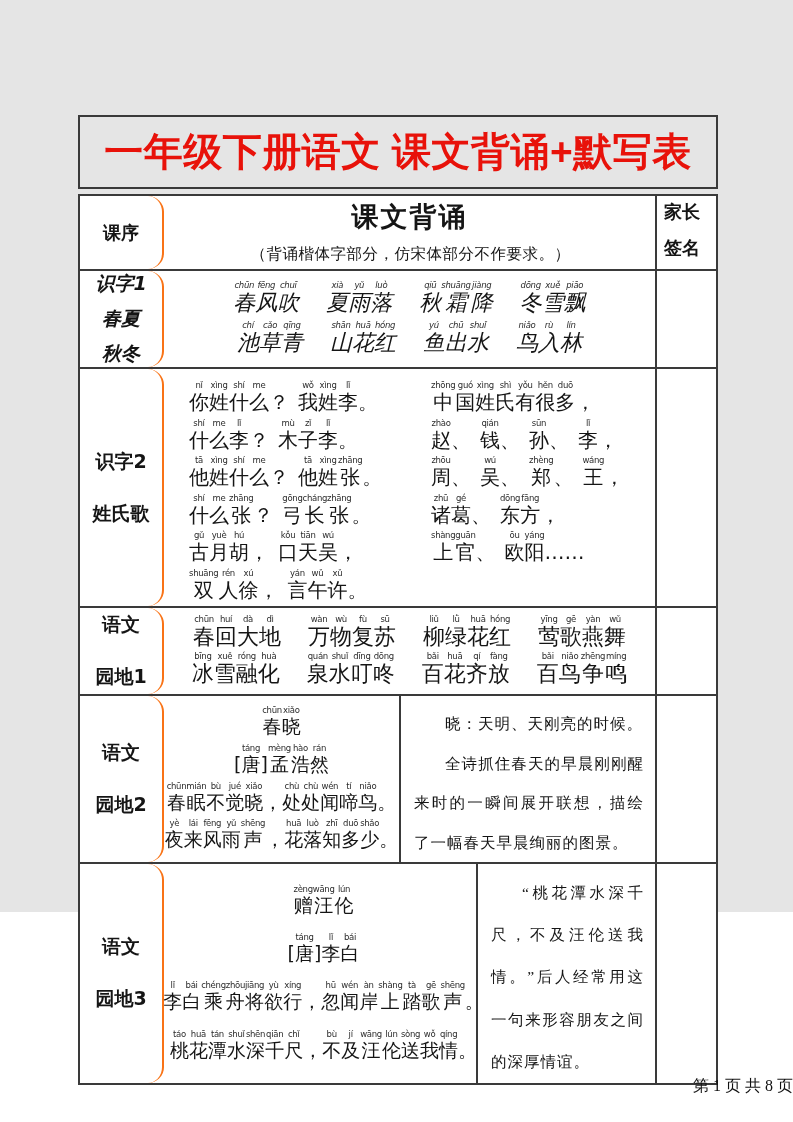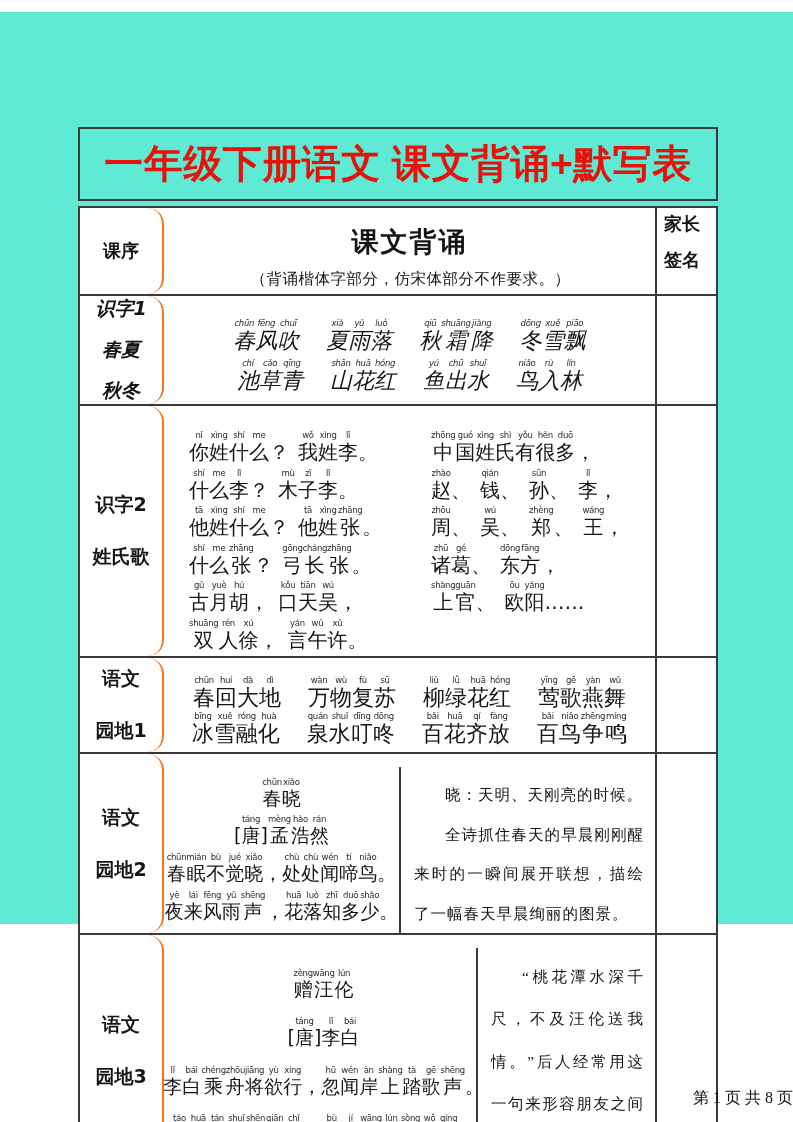--- a/index.html
+++ b/index.html
@@ -4,21 +4,21 @@
 <style>
   * { margin: 0; padding: 0; box-sizing: border-box; }
   html, body { background: #ffffff; }
   body {
     width: 793px; height: 1122px;
     font-family: "DejaVu Sans", sans-serif;
     color: #151515;
     position: relative;
     overflow: hidden;
   }
-  .page { position: absolute; left: 0; top: 12px; width: 793px; height: 912px; background: #5eead4; }
+  .page { position: absolute; left: 0; top: 0; width: 793px; height: 912px; background: #e5e5e5; }
 
   .doc { position: absolute; left: 78px; top: 115px; width: 640px; }
 
   
   .title-box {
     border: 2px solid #3a3a3a;
     height: 74px;
     display: flex; align-items: center; justify-content: center;
   }
   .title-text {
@@ -38,41 +38,41 @@
     width: 84px; flex: 0 0 84px;
     border-right: 2px solid #f97316;
     display: flex; flex-direction: column;
     align-items: center; justify-content: center;
     font-weight: bold;
     font-size: 19px;
     text-align: center;
     border-radius: 16px;
   }
   .c-label span { display: block; }
-  .c-main { flex: 1 1 auto; min-width: 0; margin-top: 13px; }
+  .c-main { flex: 1 1 auto; min-width: 0; }
   .c-sign {
     width: 61px; flex: 0 0 61px;
     border-left: 2px solid #3a3a3a;
     font-size: 18px; font-weight: bold;
     padding: 6px 0 0 7px;
     line-height: 1.1;
   }
   .c-sign span { display: block; }
   .c-sign .l2 { margin-top: 16px; }
 
   
   .hrow { min-height: 64px; }
   .hrow .c-label { font-size: 18px; }
   .hmid { display: flex; flex-direction: column; align-items: center; justify-content: center; padding: 3px 0 4px; }
   .hmid .big { font-size: 27px; font-weight: bold; letter-spacing: 2px; }
   .hmid .note { font-size: 15.5px; margin-top: 1px; letter-spacing: 0.5px; font-family: "Liberation Serif", serif; }
 
   
   .gap-lines span + span { margin-top: 26px; }
-  .tight-lines span + span { margin-top: 15px; }
+  .tight-lines span + span { margin-top: 9px; }
 
   
   .cu { display: inline-block; text-align: center; vertical-align: bottom; }
   .cu .py {
     display: block; font-size: 8.5px; line-height: 11px; height: 11px;
     color: #2b2b2b; letter-spacing: -0.3px; white-space: nowrap;
     font-family: "DejaVu Sans", sans-serif;
   }
   .cu .hz { display: block; line-height: 1.12; }
   .cu.sp { width: 9px; }

